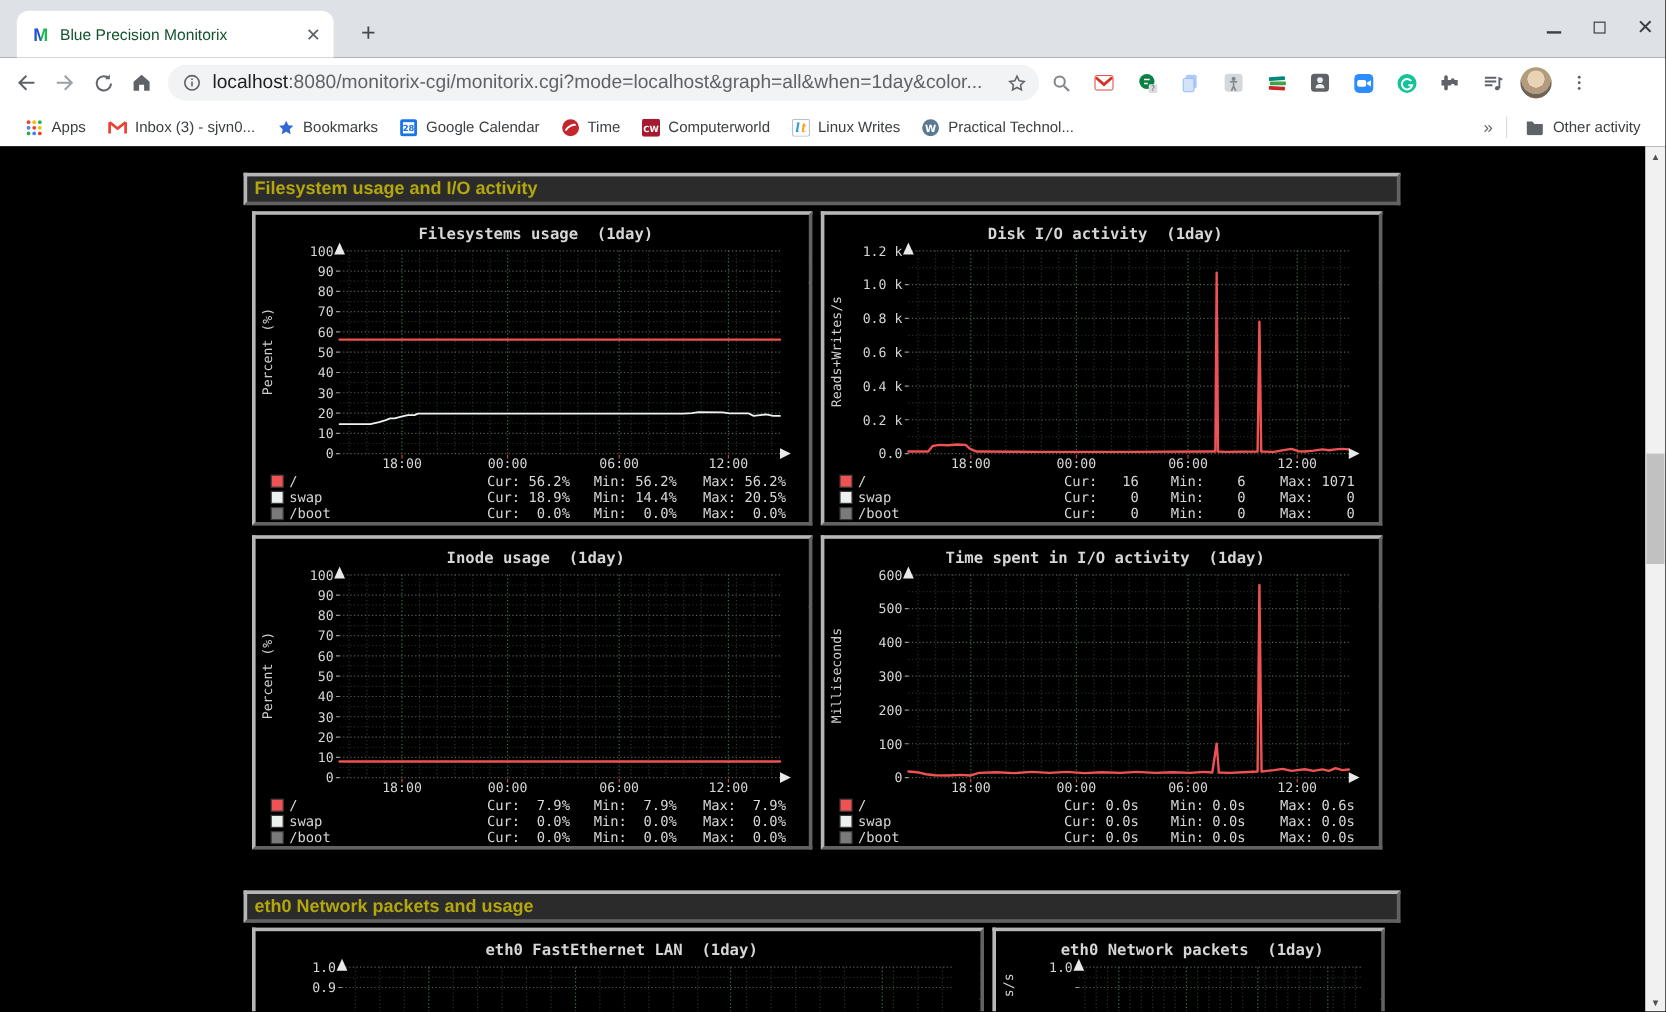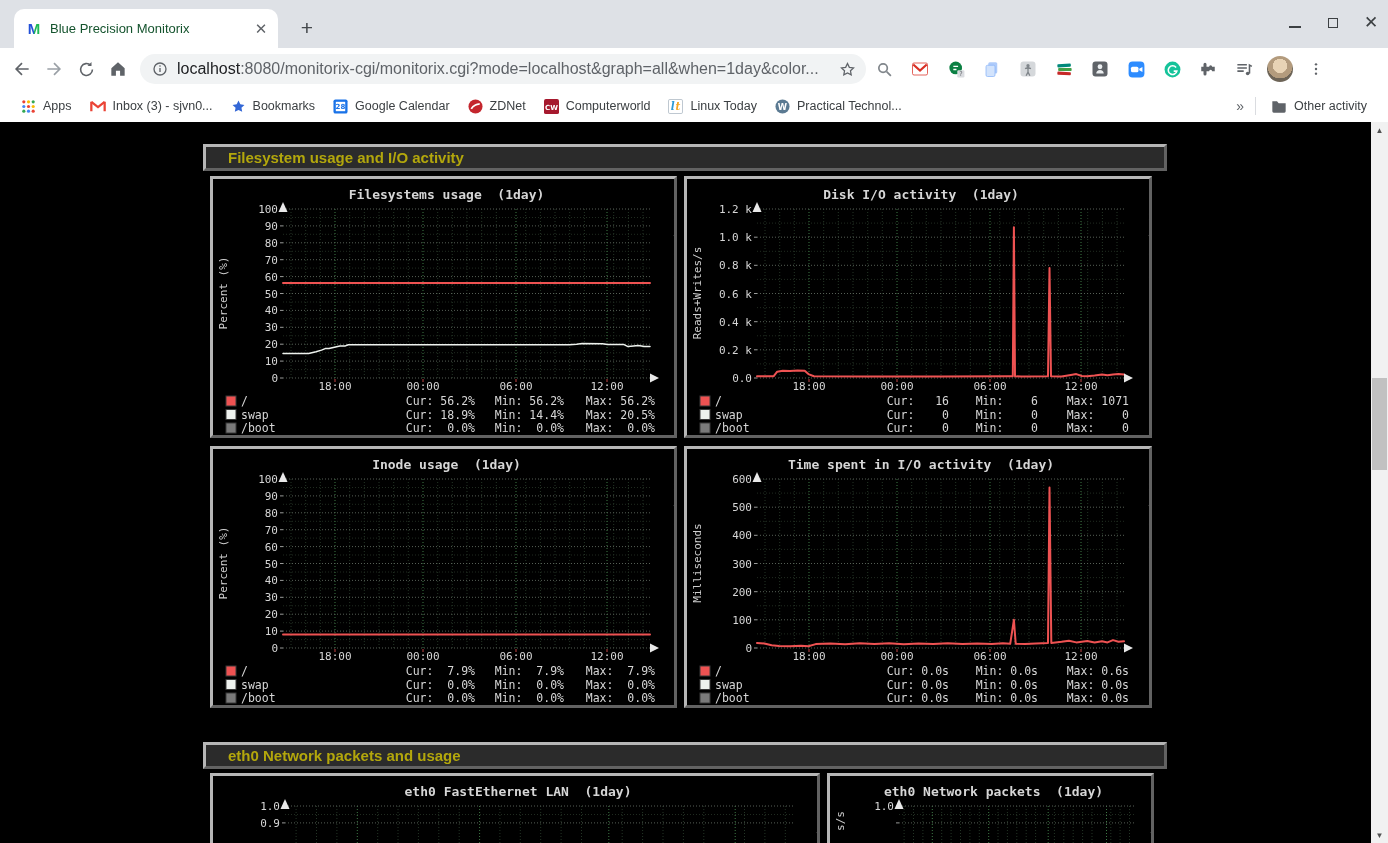--- a/index.html
+++ b/index.html
@@ -38,21 +38,21 @@
   .bm { display:flex; align-items:center; gap:7px; padding:0 9px; height:24px; font-size:12.5px;
     color:#3c4043; white-space:nowrap; border-radius:12px; }
   .bm-spacer { flex:1; }
   .bm-div { width:1px; height:18px; background:#dadce0; margin:0 6px; }
   .chev { color:#5f6368; font-size:14px; letter-spacing:-1px; padding:0 6px; }
 
   
   .content { position:absolute; top:122px; left:0; width:1371px; height:721px; background:#000; overflow:hidden; }
   .inner { margin-left:203px; width:964px; }
   .sechdr { border:3px outset #b6b6b6; background:#2b2b2b; height:27px; line-height:21px;
-    padding-left:22px; color:#b3a70c; font-weight:bold; font-size:15px; }
+    padding-left:6px; color:#b3a70c; font-weight:bold; font-size:15px; }
   .hdr1 { margin-top:22px; } .hdr2 { margin-top:34px; }
   .crow { display:flex; margin-left:7px; gap:7px; }
   .crow1 { margin-top:5px; } .crow2 { margin-top:8px; } .crow3 { margin-top:4px; }
   .chart-box { border:3px outset #b6b6b6; background:#000; height:262px; overflow:hidden; }
   .chart-box svg { display:block; }
   svg text { white-space:pre; }
 
   
   .vscroll { position:absolute; right:0; top:122px; width:17px; height:721px; background:#f1f1f1; }
   .sb-btn { height:16px; display:flex; align-items:center; justify-content:center;
@@ -245,36 +245,36 @@
           <rect x="3" y="3" width="10" height="10" fill="#fff"></rect>
           <text x="8" y="11" text-anchor="middle" font-size="7.5" font-weight="bold" fill="#1a73e8" font-family="'DejaVu Sans',sans-serif">28</text>
         </svg>
       <span>Google Calendar</span>
     </div>
     <div class="bm">
       <svg width="15" height="15" viewBox="0 0 16 16">
           <circle cx="8" cy="8" r="7.5" fill="#c4262e"></circle>
           <path d="M3.5 10.5c2-4 7-5.5 9-5" stroke="#fff" stroke-width="1.8" fill="none"></path>
         </svg>
-      <span>ZDNet</span>
+      <span>Time</span>
     </div>
     <div class="bm">
       <svg width="15" height="15" viewBox="0 0 16 16">
           <rect width="16" height="16" rx="2" fill="#a6192e"></rect>
           <text x="8" y="11.5" text-anchor="middle" font-size="7.5" font-weight="bold" fill="#fff" font-family="'DejaVu Sans',sans-serif">CW</text>
         </svg>
       <span>Computerworld</span>
     </div>
     <div class="bm">
       <svg width="15" height="15" viewBox="0 0 16 16">
           <rect x="0.5" y="0.5" width="15" height="15" rx="1.5" fill="#fff" stroke="#b9c2cc"></rect>
           <text x="5" y="12" text-anchor="middle" font-size="11" font-weight="bold" font-style="italic" fill="#2e9bd6" font-family="'DejaVu Serif',serif">l</text>
           <text x="10.5" y="12" text-anchor="middle" font-size="11" font-weight="bold" font-style="italic" fill="#f5a623" font-family="'DejaVu Serif',serif">t</text>
         </svg>
-      <span>Linux Today</span>
+      <span>Linux Writes</span>
     </div>
     <div class="bm">
       <svg width="15" height="15" viewBox="0 0 16 16">
           <circle cx="8" cy="8" r="7.5" fill="#5b7a92"></circle>
           <text x="8" y="11.5" text-anchor="middle" font-size="9" font-weight="bold" fill="#fff" font-family="'DejaVu Sans',sans-serif">W</text>
         </svg>
       <span>Practical Technol...</span>
     </div>
     <div class="bm-spacer"></div>
     <div class="chev">»</div>

